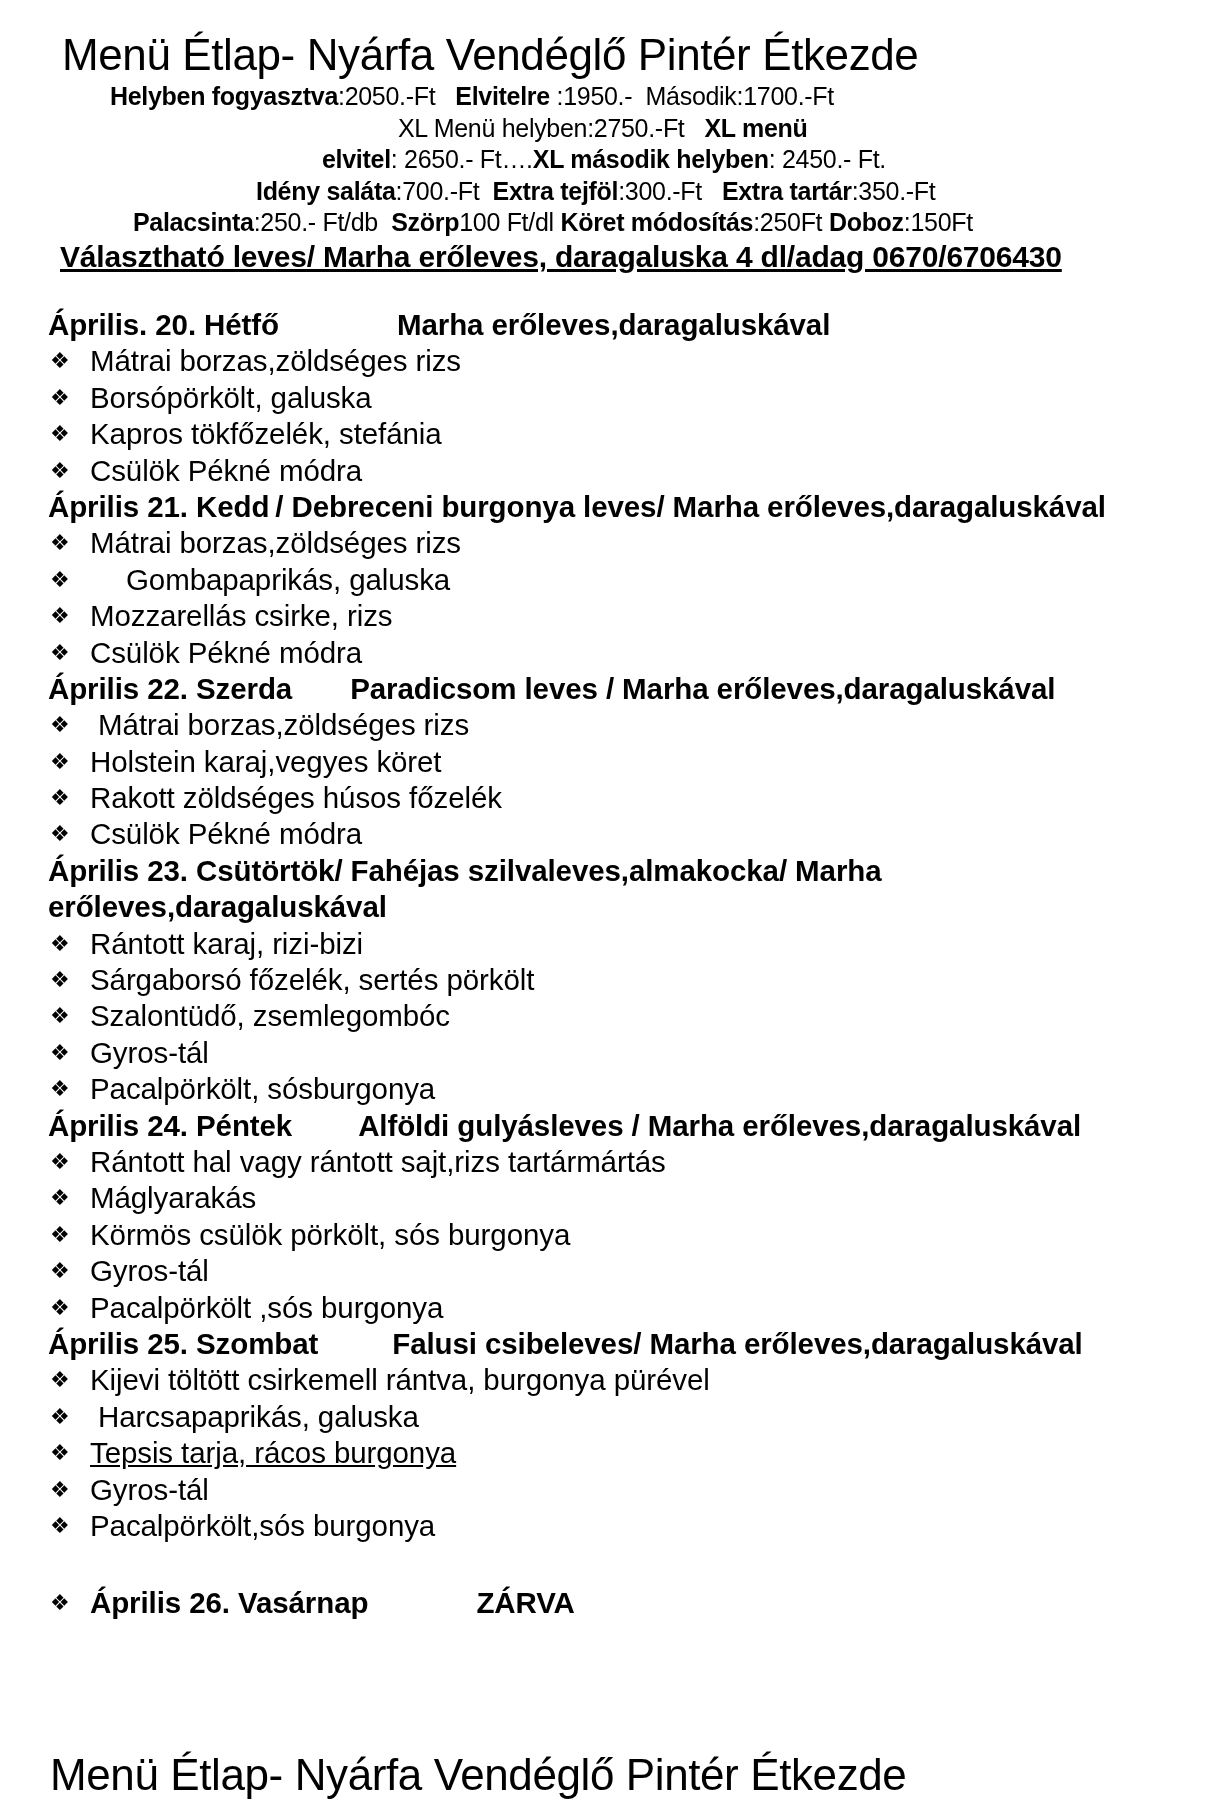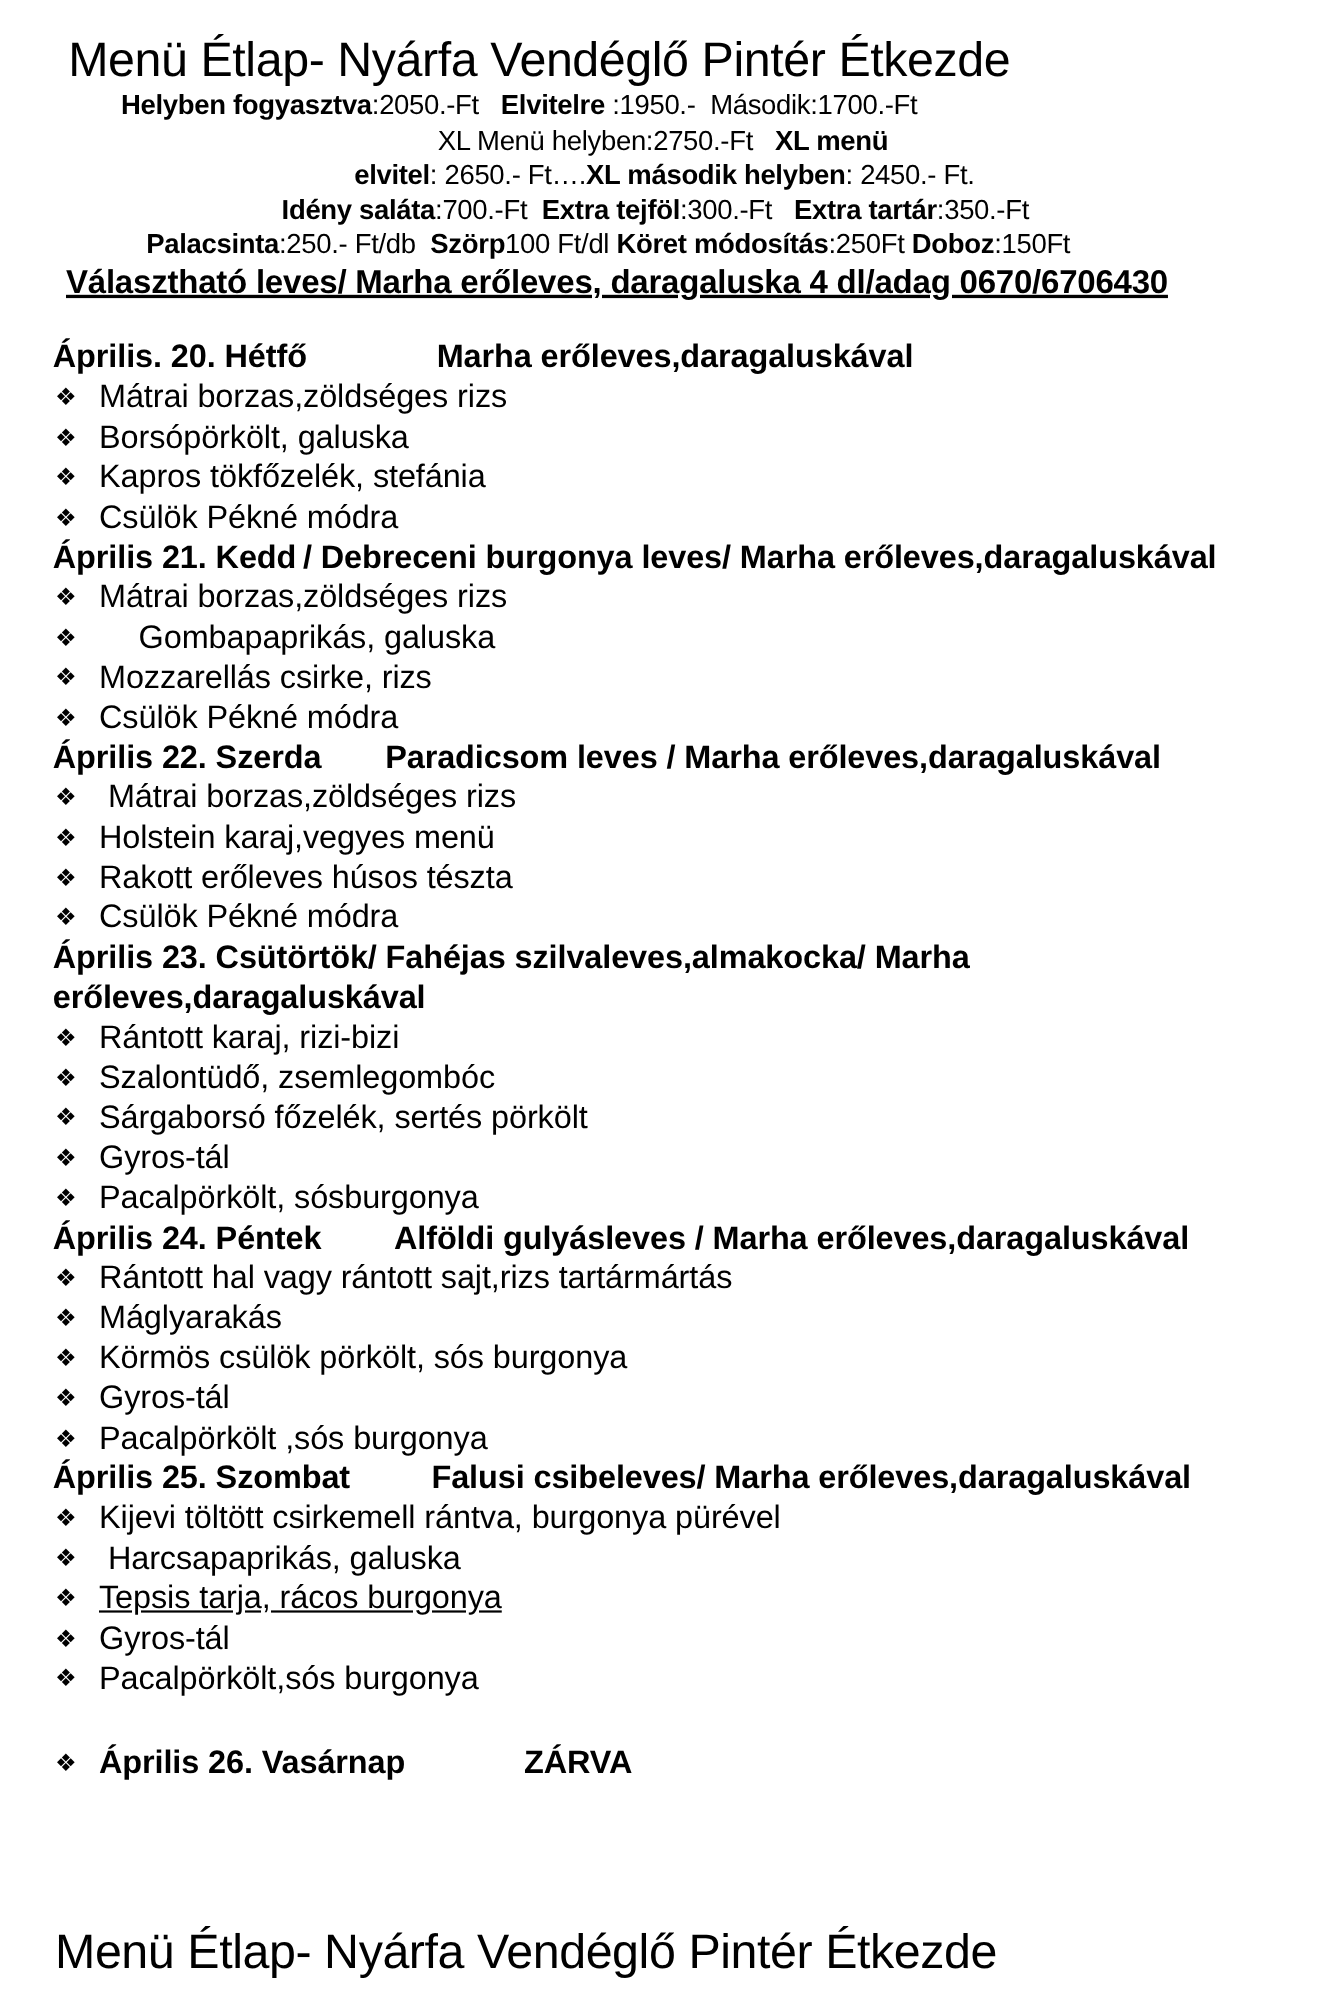--- a/index.html
+++ b/index.html
@@ -71,28 +71,28 @@
       <div class="row item"><span class="bullet">❖</span><span class="txt" style="white-space: pre;">Borsópörkölt, galuska</span></div>
       <div class="row item"><span class="bullet">❖</span><span class="txt" style="white-space: pre;">Kapros tökfőzelék, stefánia</span></div>
       <div class="row item"><span class="bullet">❖</span><span class="txt" style="white-space: pre;">Csülök Pékné módra</span></div>
       <div class="row day-head"><span>Április 21. Kedd</span><span class="gap" style="width: 6px;"></span><span>/ Debreceni burgonya leves/ Marha erőleves,daragaluskával</span></div>
       <div class="row item"><span class="bullet">❖</span><span class="txt" style="white-space: pre;">Mátrai borzas,zöldséges rizs</span></div>
       <div class="row item"><span class="bullet">❖</span><span class="txt" style="white-space: pre; margin-left: 36px;">Gombapaprikás, galuska</span></div>
       <div class="row item"><span class="bullet">❖</span><span class="txt" style="white-space: pre;">Mozzarellás csirke, rizs</span></div>
       <div class="row item"><span class="bullet">❖</span><span class="txt" style="white-space: pre;">Csülök Pékné módra</span></div>
       <div class="row day-head"><span>Április 22. Szerda</span><span class="gap" style="width: 58px;"></span><span>Paradicsom leves / Marha erőleves,daragaluskával</span></div>
       <div class="row item"><span class="bullet">❖</span><span class="txt" style="white-space: pre;"> Mátrai borzas,zöldséges rizs</span></div>
-      <div class="row item"><span class="bullet">❖</span><span class="txt" style="white-space: pre;">Holstein karaj,vegyes menü</span></div>
-      <div class="row item"><span class="bullet">❖</span><span class="txt" style="white-space: pre;">Rakott erőleves húsos tészta</span></div>
+      <div class="row item"><span class="bullet">❖</span><span class="txt" style="white-space: pre;">Holstein karaj,vegyes köret</span></div>
+      <div class="row item"><span class="bullet">❖</span><span class="txt" style="white-space: pre;">Rakott zöldséges húsos főzelék</span></div>
       <div class="row item"><span class="bullet">❖</span><span class="txt" style="white-space: pre;">Csülök Pékné módra</span></div>
       <div class="row day-head"><span>Április 23. Csütörtök/</span><span class="gap" style="width: 8px;"></span><span>Fahéjas szilvaleves,almakocka/ Marha</span></div>
       <div class="row day-head">erőleves,daragaluskával</div>
       <div class="row item"><span class="bullet">❖</span><span class="txt" style="white-space: pre;">Rántott karaj, rizi-bizi</span></div>
+      <div class="row item"><span class="bullet">❖</span><span class="txt" style="white-space: pre;">Sárgaborsó főzelék, sertés pörkölt</span></div>
       <div class="row item"><span class="bullet">❖</span><span class="txt" style="white-space: pre;">Szalontüdő, zsemlegombóc</span></div>
-      <div class="row item"><span class="bullet">❖</span><span class="txt" style="white-space: pre;">Sárgaborsó főzelék, sertés pörkölt</span></div>
       <div class="row item"><span class="bullet">❖</span><span class="txt" style="white-space: pre;">Gyros-tál</span></div>
       <div class="row item"><span class="bullet">❖</span><span class="txt" style="white-space: pre;">Pacalpörkölt, sósburgonya</span></div>
       <div class="row day-head"><span>Április 24. Péntek</span><span class="gap" style="width: 66px;"></span><span>Alföldi gulyásleves  / Marha erőleves,daragaluskával</span></div>
       <div class="row item"><span class="bullet">❖</span><span class="txt" style="white-space: pre;">Rántott hal vagy rántott sajt,rizs tartármártás</span></div>
       <div class="row item"><span class="bullet">❖</span><span class="txt" style="white-space: pre;">Máglyarakás</span></div>
       <div class="row item"><span class="bullet">❖</span><span class="txt" style="white-space: pre;">Körmös csülök pörkölt, sós burgonya</span></div>
       <div class="row item"><span class="bullet">❖</span><span class="txt" style="white-space: pre;">Gyros-tál</span></div>
       <div class="row item"><span class="bullet">❖</span><span class="txt" style="white-space: pre;">Pacalpörkölt ,sós burgonya</span></div>
       <div class="row day-head"><span>Április 25. Szombat</span><span class="gap" style="width: 74px;"></span><span>Falusi csibeleves/ Marha erőleves,daragaluskával</span></div>
       <div class="row item"><span class="bullet">❖</span><span class="txt" style="white-space: pre; text-align: right;">Kijevi töltött csirkemell rántva, burgonya pürével</span></div>

